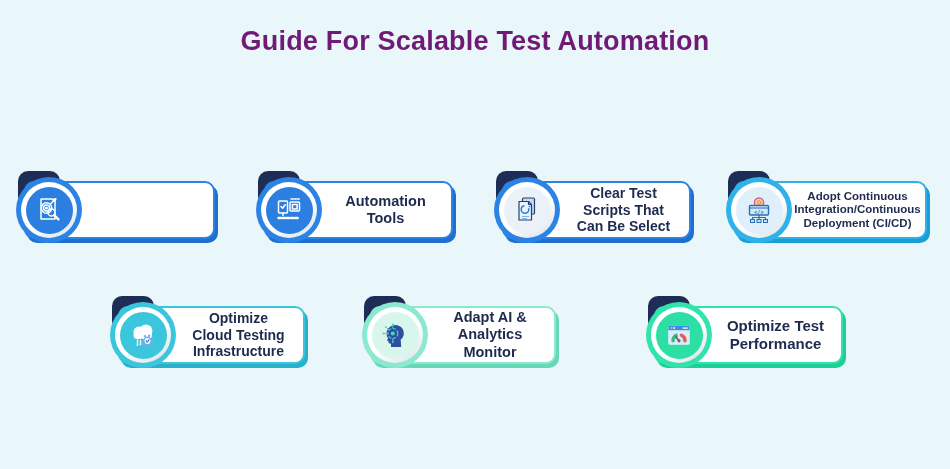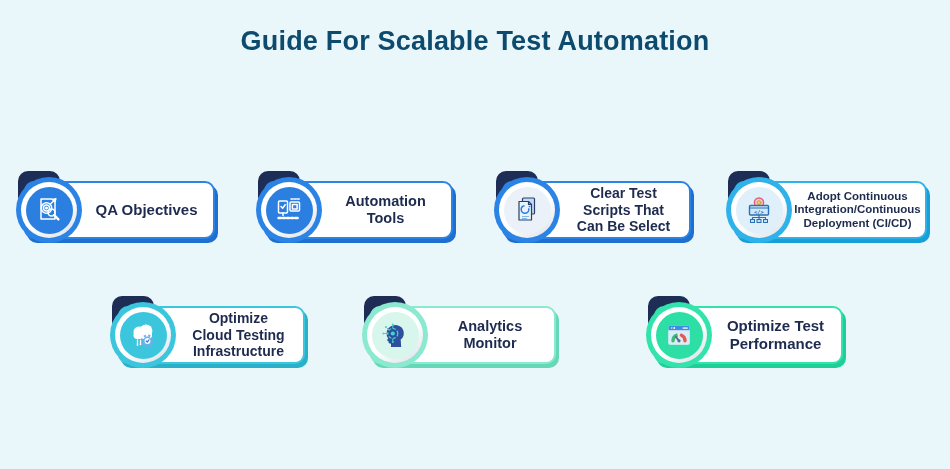--- a/index.html
+++ b/index.html
@@ -1,19 +1,19 @@
 <!DOCTYPE html>
 <html><head>
 <meta charset="utf-8">
 <style>
   html,body{margin:0;padding:0;}
   body{font-family:"Liberation Sans", sans-serif;}
   .canvas{position:relative;width:950px;height:469px;background:#e9f6fa;overflow:hidden;}
   .title{position:absolute;top:26px;left:0;right:0;text-align:center;
-         font-size:27px;font-weight:bold;color:#0c4a6e;letter-spacing:.2px;}
+         font-size:27px;font-weight:bold;color:#701a75;letter-spacing:.2px;}
   .card-wrap{position:absolute;width:0;height:0;}
   .chip{position:absolute;left:2px;top:-10px;width:42px;height:36px;border-radius:10px;
         background:#1e2d55;z-index:0;}
   .card{position:absolute;left:8px;top:0;height:58px;width:var(--w);background:#ffffff;
         border:2.5px solid var(--acc);border-radius:10px;box-shadow:3px 4px 0 var(--sh);
         display:flex;align-items:center;justify-content:center;box-sizing:border-box;
         padding:2px 6px 2px 60px;z-index:1;}
   .badge{position:absolute;left:0;top:-4px;width:66px;height:66px;border-radius:50%;
         background:var(--acc);display:flex;align-items:center;justify-content:center;z-index:2;}
   .ring{width:56px;height:56px;border-radius:50%;
@@ -34,21 +34,20 @@
 <body>
 
 <div class="canvas">
 
   <div class="title">Guide For Scalable Test Automation</div>
 
   <div class="card-wrap c1">
     <div class="chip"></div>
     <div class="card">
       <div class="label">
-        <div>QA Objectives</div>
       </div>
     </div>
     <div class="badge">
       <div class="ring">
         <div class="disc">
           <svg width="32" height="32" viewBox="0 0 32 32">
             <g fill="none" stroke="#ffffff" stroke-width="1.5" stroke-linecap="round" stroke-linejoin="round">
               <path d="M8 5 h11 l3 3 v17 h-14 z"></path>
               <circle cx="13.5" cy="14" r="5.2"></circle>
               <circle cx="13.5" cy="14" r="3"></circle>
@@ -173,20 +172,21 @@
           </svg>
         </div>
       </div>
     </div>
   </div>
 
   <div class="card-wrap c6">
     <div class="chip"></div>
     <div class="card">
       <div class="label">
+        <div>Adapt AI &amp;</div>
         <div>Analytics Monitor</div>
       </div>
     </div>
     <div class="badge">
       <div class="ring">
         <div class="disc">
           <svg width="32" height="32" viewBox="0 0 32 32">
             <path d="M12 28 v-3.2 c-1.9-.1-2.8-1.1-2.6-2.8 l-1.6-.7 1.4-1.7 C8 18 7.6 16.4 7.6 14.6 7.6 9.7 11.6 6 16.4 6 c4.8 0 8.4 3.6 8.4 8.2 0 2.7-1.2 4.9-3.1 6.4 l.5 7.4 z" fill="#2e4f9e"></path>
             <circle cx="13.8" cy="14.5" r="5" fill="none" stroke="#43d6c9" stroke-width="1.2" stroke-dasharray="3 1.6"></circle>
             <circle cx="13.8" cy="14.5" r="2.1" fill="#43d6c9"></circle>

